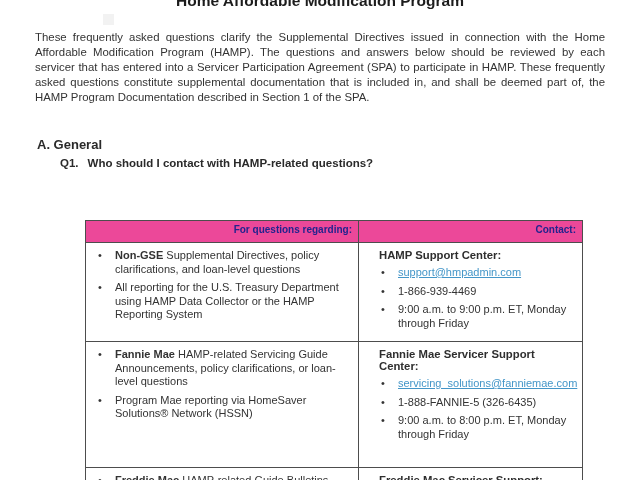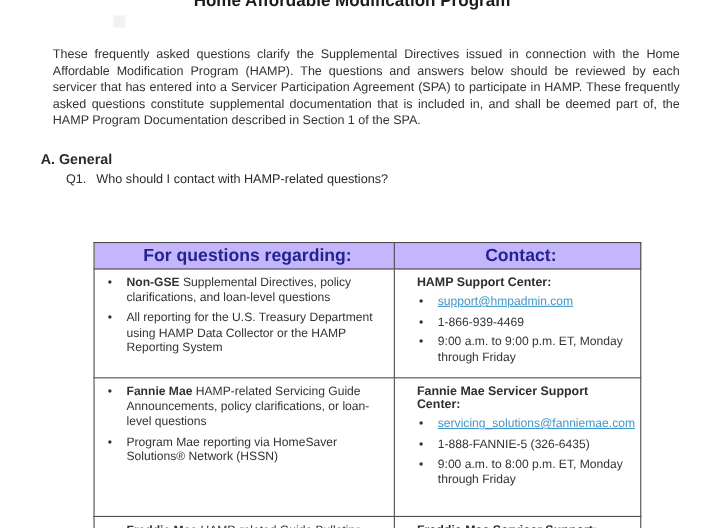--- a/index.html
+++ b/index.html
@@ -11,50 +11,50 @@
 
   .doc-title {
     position:absolute; top:-8px; left:0; width:640px; text-align:center;
     font-weight:bold; font-size:15.5px; color:#1c1c1c; white-space:nowrap;
   }
   .artifact {
     position:absolute; left:103px; top:14px; width:11px; height:11px;
     background:#f2f2f2;
   }
   .intro {
-    position:absolute; left:35px; top:30px; width:570px; margin:13px;
+    position:absolute; left:35px; top:30px; width:570px; margin:0;
     font-size:11.4px; line-height:15px; color:#333333; text-align:justify;
   }
   .section-heading {
     position:absolute; left:37px; top:137px;
     font-size:13px; font-weight:bold; color:#2a2a2a;
   }
   .question-line {
     position:absolute; left:60px; top:157px;
-    font-size:11.5px; font-weight:normal; color:#2a2a2a;
+    font-size:11.5px; font-weight:bold; color:#2a2a2a;
   }
   .q-label { margin-right:9px; }
   .question-intro {
     position:absolute; left:58px; top:176px; width:522px; margin:0;
     font-size:11.4px; line-height:15px; color:#333333;
   }
 
   .contact-table {
     position:absolute; left:85px; top:220px; width:497px;
     border-collapse:collapse; table-layout:fixed;
     font-size:11px; color:#333333;
   }
   .contact-table col.c1 { width:273px; }
   .contact-table col.c2 { width:224px; }
   .contact-table th, .contact-table td {
     border:1px solid #4d4d4d; vertical-align:top;
   }
   .contact-table th {
-    background:#c4b5fd; color:#23238e; font-weight:bold;
-    font-size:16px; text-align:center; height:16px;
+    background:#ec4899; color:#23238e; font-weight:bold;
+    font-size:10px; text-align:right; height:16px;
     padding:3px 6px 2px 12px;
   }
   tbody tr:nth-child(1) td { height:92px; }
   tbody tr:nth-child(2) td { height:119px; }
   tbody tr:nth-child(3) td { height:96px; }
 
   .topics-cell  { padding:6px 8px 0 10px; }
   .contact-cell { padding:6px 6px 0 20px; }
 
   ul.blist { list-style:none; margin:0; padding:0; }

